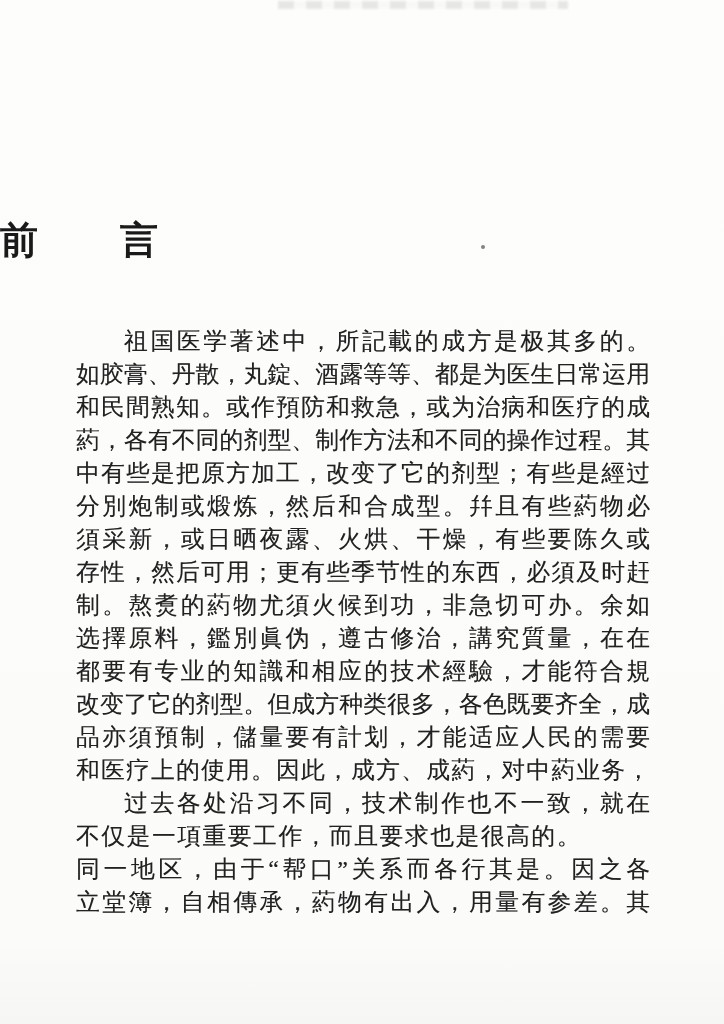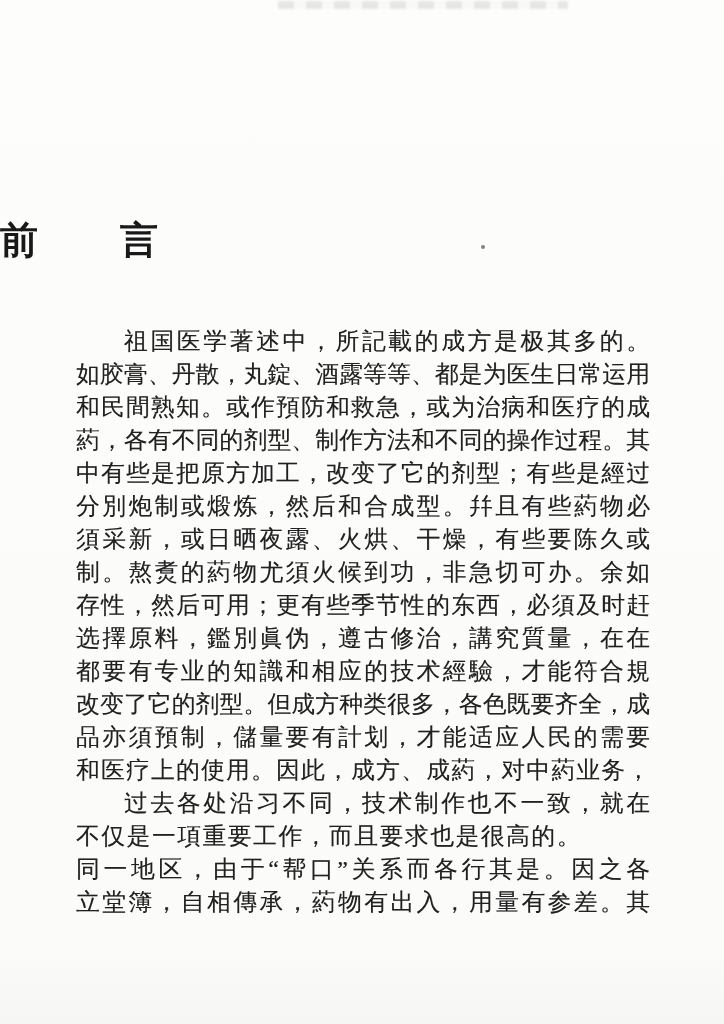--- a/index.html
+++ b/index.html
@@ -79,22 +79,22 @@
   <h1 class="page-title">前　　言</h1>
   <div class="ink-dot"></div>
   <div class="preface-body">
       <div class="text-line indent">祖国医学著述中，所記載的成方是极其多的。</div>
       <div class="text-line">如胶膏、丹散，丸錠、酒露等等、都是为医生日常运用</div>
       <div class="text-line">和民間熟知。或作預防和救急，或为治病和医疗的成</div>
       <div class="text-line">葯，各有不同的剂型、制作方法和不同的操作过程。其</div>
       <div class="text-line">中有些是把原方加工，改变了它的剂型；有些是經过</div>
       <div class="text-line">分別炮制或煅炼，然后和合成型。幷且有些葯物必</div>
       <div class="text-line">須采新，或日晒夜露、火烘、干燥，有些要陈久或</div>
+      <div class="text-line">存性，然后可用；更有些季节性的东西，必須及时赶</div>
       <div class="text-line">制。熬煑的葯物尤須火候到功，非急切可办。余如</div>
-      <div class="text-line">存性，然后可用；更有些季节性的东西，必須及时赶</div>
       <div class="text-line">选擇原料，鑑別眞伪，遵古修治，講究質量，在在</div>
       <div class="text-line">都要有专业的知識和相应的技术經驗，才能符合規</div>
       <div class="text-line">改变了它的剂型。但成方种类很多，各色既要齐全，成</div>
       <div class="text-line">品亦須預制，儲量要有計划，才能适应人民的需要</div>
       <div class="text-line">和医疗上的使用。因此，成方、成葯，对中葯业务，</div>
       <div class="text-line indent">过去各处沿习不同，技术制作也不一致，就在</div>
       <div class="text-line no-fill">不仅是一項重要工作，而且要求也是很高的。</div>
       <div class="text-line">同一地区，由于“帮口”关系而各行其是。因之各</div>
       <div class="text-line">立堂簿，自相傳承，葯物有出入，用量有参差。其</div>
     </div>

